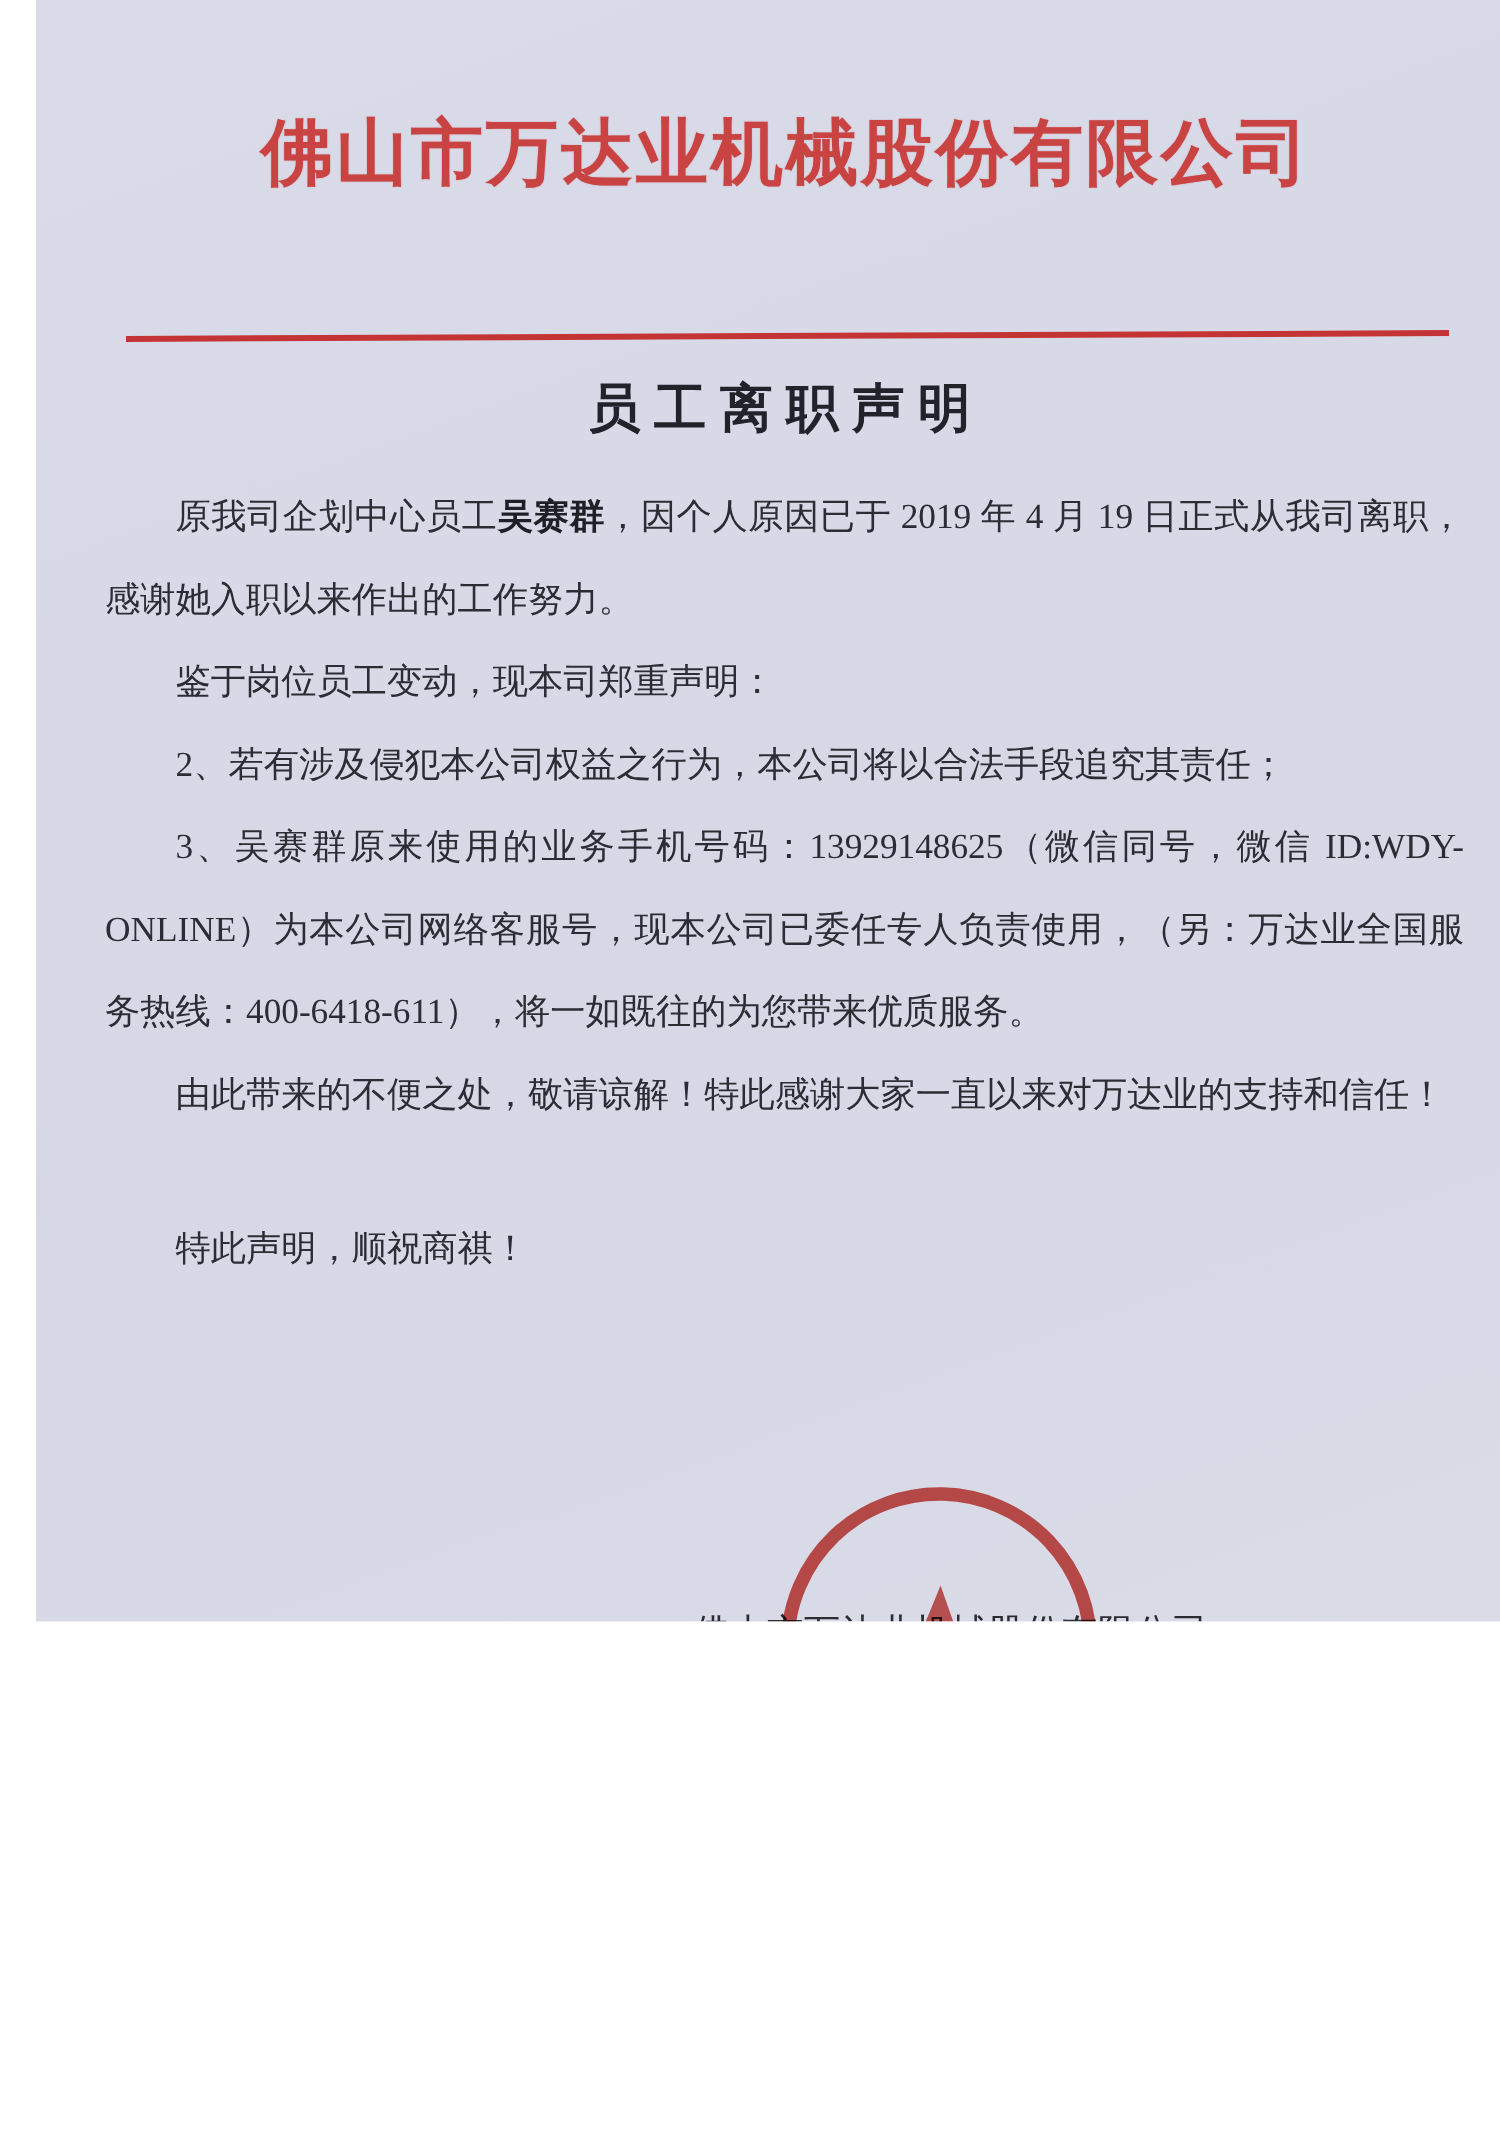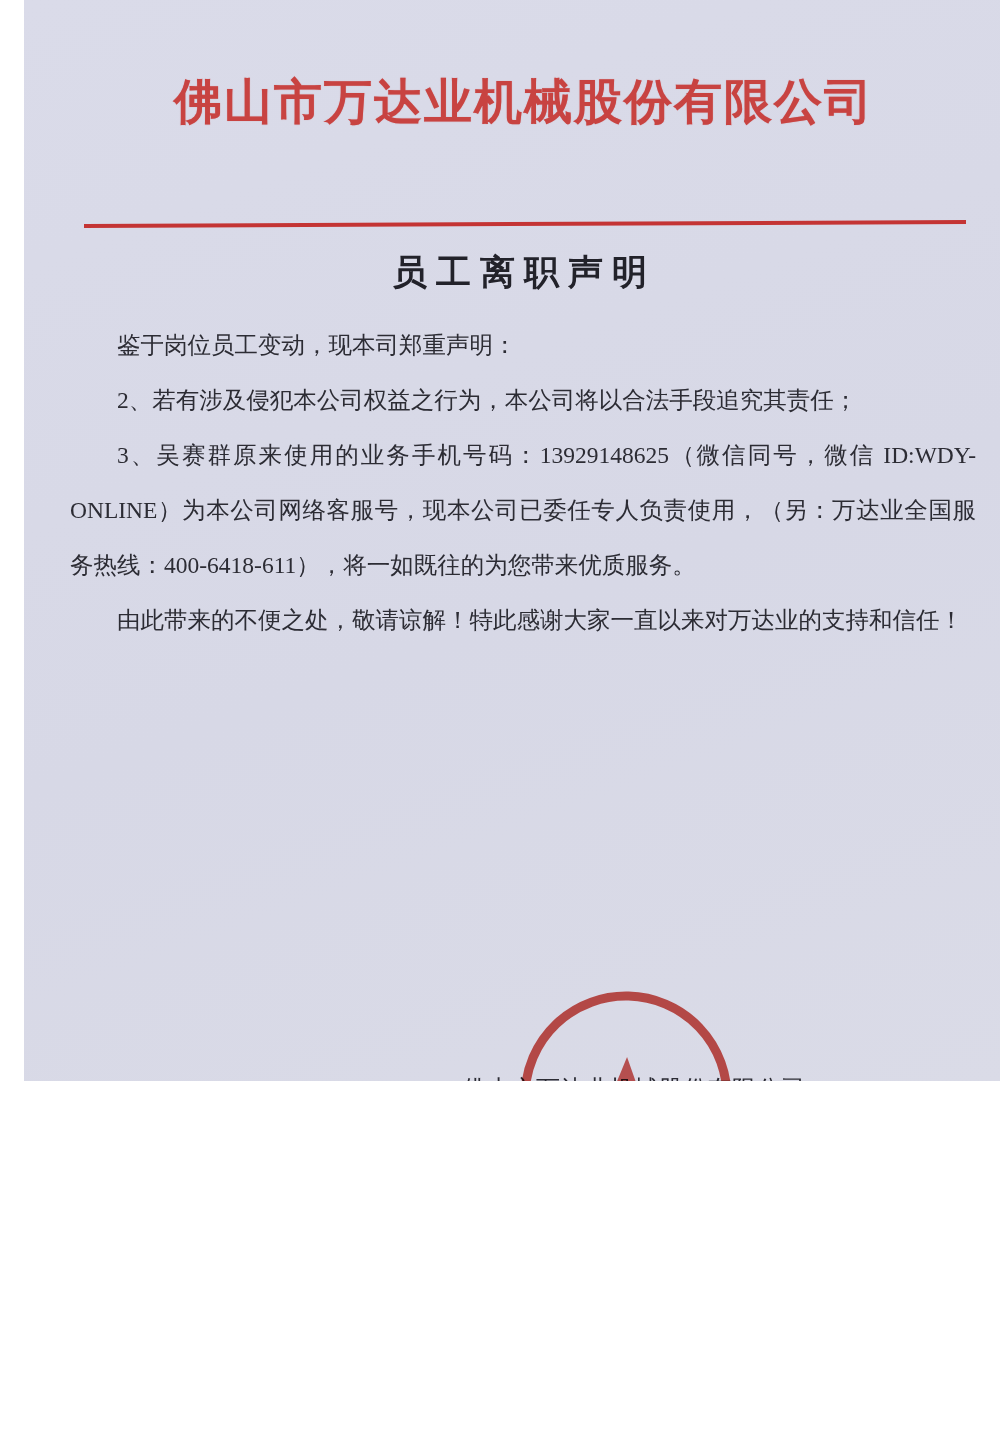--- a/index.html
+++ b/index.html
@@ -71,24 +71,26 @@
 <div class="page">
 
   <h1 class="company">佛山市万达业机械股份有限公司</h1>
 
 
   <div class="rule rule-top"></div>
 
   <h2 class="title">员工离职声明</h2>
 
   <div class="bodytext">
+    <p><span>原我司企划中心员工</span><span class="bold-name">吴赛群</span><span>，因个人原因已于 2019 年 4 月 19 日正式从我司离职，感谢她入职以来作出的工作努力。</span></p>
     <p>鉴于岗位员工变动，现本司郑重声明：</p>
     <p>2、若有涉及侵犯本公司权益之行为，本公司将以合法手段追究其责任；</p>
     <p>3、吴赛群原来使用的业务手机号码：13929148625（微信同号，微信 ID:WDY-ONLINE）为本公司网络客服号，现本公司已委任专人负责使用，（另：万达业全国服务热线：400-6418-611），将一如既往的为您带来优质服务。</p>
     <p>由此带来的不便之处，敬请谅解！特此感谢大家一直以来对万达业的支持和信任！</p>
+    <p class="closing">特此声明，顺祝商祺！</p>
   </div>
 
   <div class="sig">
     <div class="sig-company">佛山市万达业机械股份有限公司</div>
     <div class="sig-date">2019 年 4 月 19 日</div>
   </div>
 
   <svg class="seal" viewBox="0 0 270 270" xmlns="http://www.w3.org/2000/svg">
     <circle cx="135" cy="135" r="101" fill="none" stroke="#d0453e" stroke-width="9"></circle>
     <polygon fill="#d0453e" opacity="0.95" points="135,95 145,121.2 173,122.6 151.2,140.3 158.5,167.4 135,152 111.5,167.4 118.8,140.3 97,122.6 125,121.2"></polygon>

